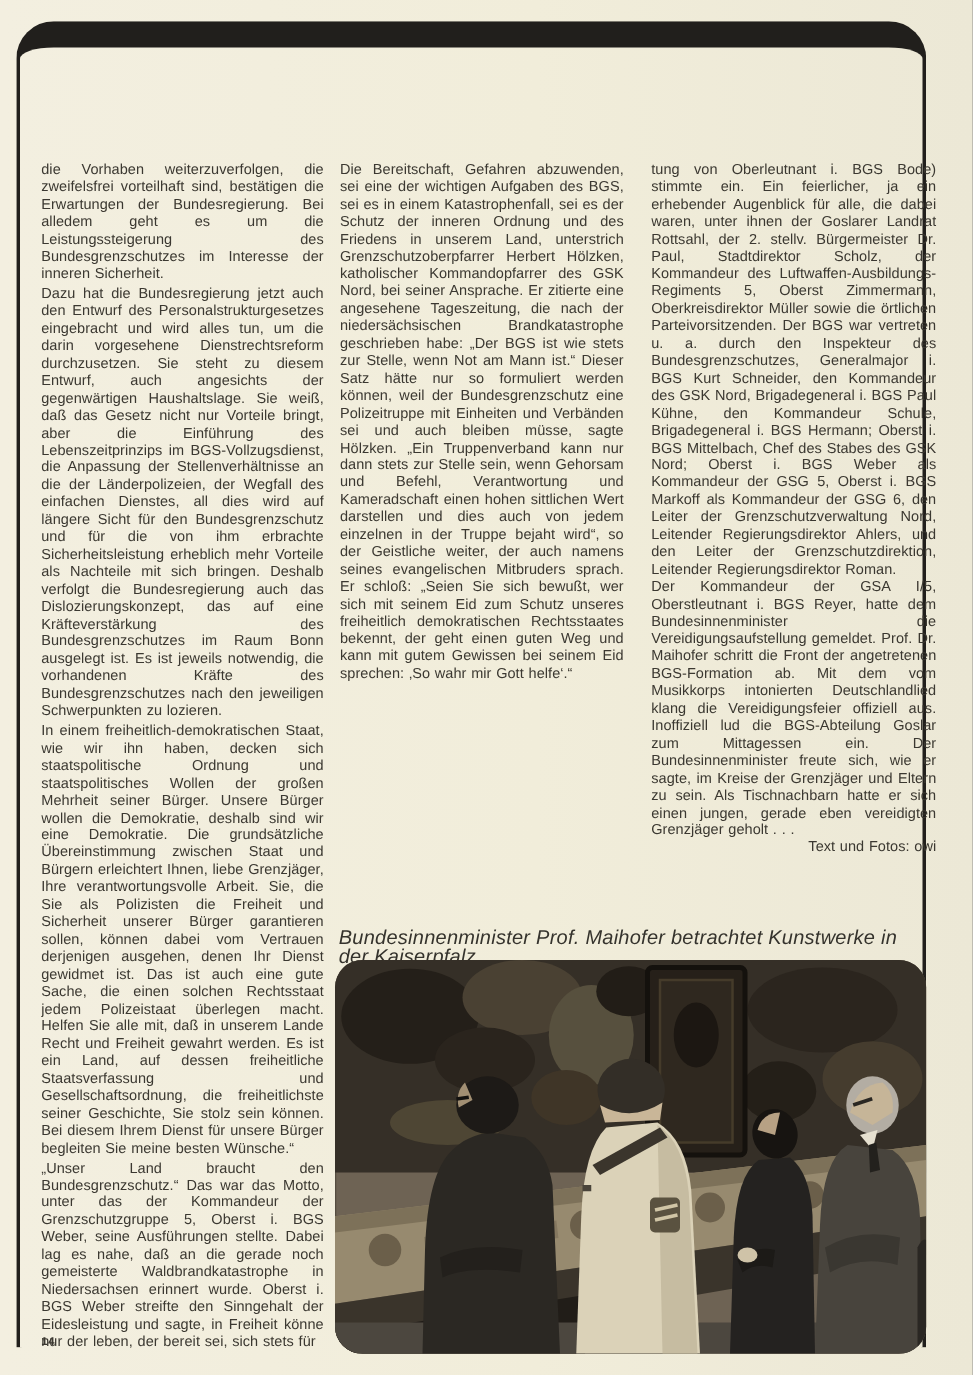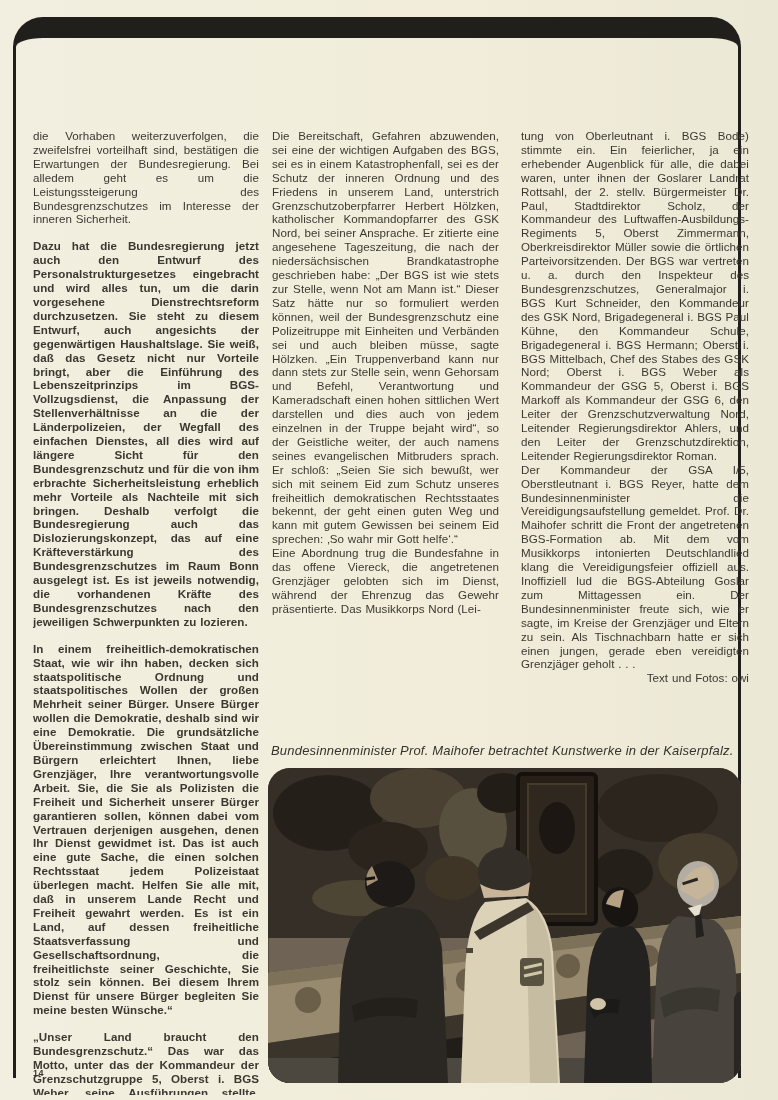--- a/index.html
+++ b/index.html
@@ -26,29 +26,29 @@
   .col{
     position:absolute;
     font-size:11.6px;line-height:13.9px;
     color:#3b3831;
     text-align:justify;
     letter-spacing:0.05px;
     word-spacing:0.5px;
     overflow:hidden;
   }
   .col p{margin:0;}
-  .col p.gap{margin-top:13px;font-weight:bold;}
+  .col p.gap{margin-top:2px;}
   #col1{left:33px;top:129px;width:226px;height:966px;}
   #col2{left:272px;top:129px;width:227px;height:608px;}
   #col3{left:521px;top:129px;width:228px;height:602px;}
   .credit{text-align:right;margin-top:2px;}
 
   .caption{
     position:absolute;left:271px;top:743px;width:470px;
-    font-size:13px;line-height:15px;font-style:italic;
+    font-size:16px;line-height:15px;font-style:italic;
     color:#35332d;letter-spacing:0.2px;
   }
 
   .photo{
     position:absolute;left:268px;top:768px;width:473px;height:315px;
     border-radius:22px;overflow:hidden;
     background:#6e6354;
     box-shadow:inset 0 0 0 1px rgba(40,35,28,0.35);
   }
   .photo svg{display:block;width:100%;height:100%;}
@@ -67,21 +67,20 @@
 
   <div id="col1" class="col">
     <p>die Vorhaben weiterzuverfolgen, die zweifelsfrei vorteilhaft sind, bestätigen die Erwartungen der Bundesregierung. Bei alledem geht es um die Leistungssteigerung des Bundesgrenzschutzes im Interesse der inneren Sicherheit.</p>
     <p class="gap">Dazu hat die Bundesregierung jetzt auch den Entwurf des Personalstrukturgesetzes eingebracht und wird alles tun, um die darin vorgesehene Dienstrechtsreform durchzusetzen. Sie steht zu diesem Entwurf, auch angesichts der gegenwärtigen Haushaltslage. Sie weiß, daß das Gesetz nicht nur Vorteile bringt, aber die Einführung des Lebenszeitprinzips im BGS-Vollzugsdienst, die Anpassung der Stellenverhältnisse an die der Länderpolizeien, der Wegfall des einfachen Dienstes, all dies wird auf längere Sicht für den Bundesgrenzschutz und für die von ihm erbrachte Sicherheitsleistung erheblich mehr Vorteile als Nachteile mit sich bringen. Deshalb verfolgt die Bundesregierung auch das Dislozierungskonzept, das auf eine Kräfteverstärkung des Bundesgrenzschutzes im Raum Bonn ausgelegt ist. Es ist jeweils notwendig, die vorhandenen Kräfte des Bundesgrenzschutzes nach den jeweiligen Schwerpunkten zu lozieren.</p>
     <p class="gap">In einem freiheitlich-demokratischen Staat, wie wir ihn haben, decken sich staatspolitische Ordnung und staatspolitisches Wollen der großen Mehrheit seiner Bürger. Unsere Bürger wollen die Demokratie, deshalb sind wir eine Demokratie. Die grundsätzliche Übereinstimmung zwischen Staat und Bürgern erleichtert Ihnen, liebe Grenzjäger, Ihre verantwortungsvolle Arbeit. Sie, die Sie als Polizisten die Freiheit und Sicherheit unserer Bürger garantieren sollen, können dabei vom Vertrauen derjenigen ausgehen, denen Ihr Dienst gewidmet ist. Das ist auch eine gute Sache, die einen solchen Rechtsstaat jedem Polizeistaat überlegen macht. Helfen Sie alle mit, daß in unserem Lande Recht und Freiheit gewahrt werden. Es ist ein Land, auf dessen freiheitliche Staatsverfassung und Gesellschaftsordnung, die freiheitlichste seiner Geschichte, Sie stolz sein können. Bei diesem Ihrem Dienst für unsere Bürger begleiten Sie meine besten Wünsche.“</p>
     <p class="gap">„Unser Land braucht den Bundesgrenzschutz.“ Das war das Motto, unter das der Kommandeur der Grenzschutzgruppe 5, Oberst i. BGS Weber, seine Ausführungen stellte. Dabei lag es nahe, daß an die gerade noch gemeisterte Waldbrandkatastrophe in Niedersachsen erinnert wurde. Oberst i. BGS Weber streifte den Sinngehalt der Eidesleistung und sagte, in Freiheit könne nur der leben, der bereit sei, sich stets für</p>
   </div>
 
   <div id="col2" class="col">
     <p>Die Bereitschaft, Gefahren abzuwenden, sei eine der wichtigen Aufgaben des BGS, sei es in einem Katastrophenfall, sei es der Schutz der inneren Ordnung und des Friedens in unserem Land, unterstrich Grenzschutzoberpfarrer Herbert Hölzken, katholischer Kommandopfarrer des GSK Nord, bei seiner Ansprache. Er zitierte eine angesehene Tageszeitung, die nach der niedersächsischen Brandkatastrophe geschrieben habe: „Der BGS ist wie stets zur Stelle, wenn Not am Mann ist.“ Dieser Satz hätte nur so formuliert werden können, weil der Bundesgrenzschutz eine Polizeitruppe mit Einheiten und Verbänden sei und auch bleiben müsse, sagte Hölzken. „Ein Truppenverband kann nur dann stets zur Stelle sein, wenn Gehorsam und Befehl, Verantwortung und Kameradschaft einen hohen sittlichen Wert darstellen und dies auch von jedem einzelnen in der Truppe bejaht wird“, so der Geistliche weiter, der auch namens seines evangelischen Mitbruders sprach. Er schloß: „Seien Sie sich bewußt, wer sich mit seinem Eid zum Schutz unseres freiheitlich demokratischen Rechtsstaates bekennt, der geht einen guten Weg und kann mit gutem Gewissen bei seinem Eid sprechen: ‚So wahr mir Gott helfe‘.“</p>
-    <p>Eine Abordnung trug die Bundesfahne in das offene Viereck, die angetretenen Grenzjäger gelobten sich im Dienst, während der Ehrenzug das Gewehr präsentierte. Das Musikkorps Nord (Lei-</p>
   </div>
 
   <div id="col3" class="col">
     <p>tung von Oberleutnant i. BGS Bode) stimmte ein. Ein feierlicher, ja ein erhebender Augenblick für alle, die dabei waren, unter ihnen der Goslarer Landrat Rottsahl, der 2. stellv. Bürgermeister Dr. Paul, Stadtdirektor Scholz, der Kommandeur des Luftwaffen-Ausbildungs-Regiments 5, Oberst Zimmermann, Oberkreisdirektor Müller sowie die örtlichen Parteivorsitzenden. Der BGS war vertreten u. a. durch den Inspekteur des Bundesgrenzschutzes, Generalmajor i. BGS Kurt Schneider, den Kommandeur des GSK Nord, Brigadegeneral i. BGS Paul Kühne, den Kommandeur Schule, Brigadegeneral i. BGS Hermann; Oberst i. BGS Mittelbach, Chef des Stabes des GSK Nord; Oberst i. BGS Weber als Kommandeur der GSG 5, Oberst i. BGS Markoff als Kommandeur der GSG 6, den Leiter der Grenzschutzverwaltung Nord, Leitender Regierungsdirektor Ahlers, und den Leiter der Grenzschutzdirektion, Leitender Regierungsdirektor Roman.</p>
     <p>Der Kommandeur der GSA I/5, Oberstleutnant i. BGS Reyer, hatte dem Bundesinnenminister die Vereidigungsaufstellung gemeldet. Prof. Dr. Maihofer schritt die Front der angetretenen BGS-Formation ab. Mit dem vom Musikkorps intonierten Deutschlandlied klang die Vereidigungsfeier offiziell aus. Inoffiziell lud die BGS-Abteilung Goslar zum Mittagessen ein. Der Bundesinnenminister freute sich, wie er sagte, im Kreise der Grenzjäger und Eltern zu sein. Als Tischnachbarn hatte er sich einen jungen, gerade eben vereidigten Grenzjäger geholt . . .</p>
     <p class="credit">Text und Fotos: owi</p>
   </div>
 
   <div class="caption">Bundesinnenminister Prof. Maihofer betrachtet Kunstwerke in der Kaiserpfalz.</div>
 

